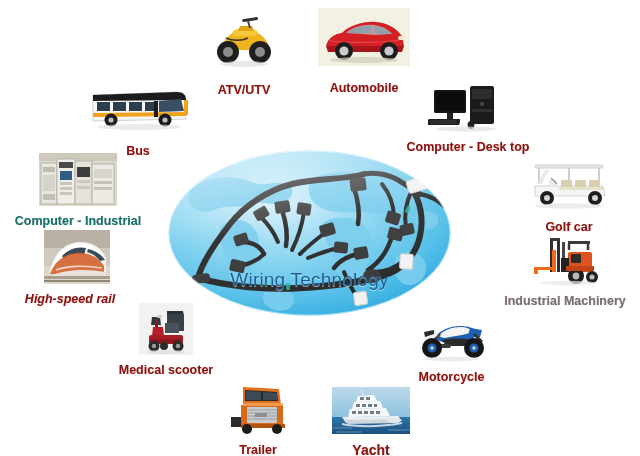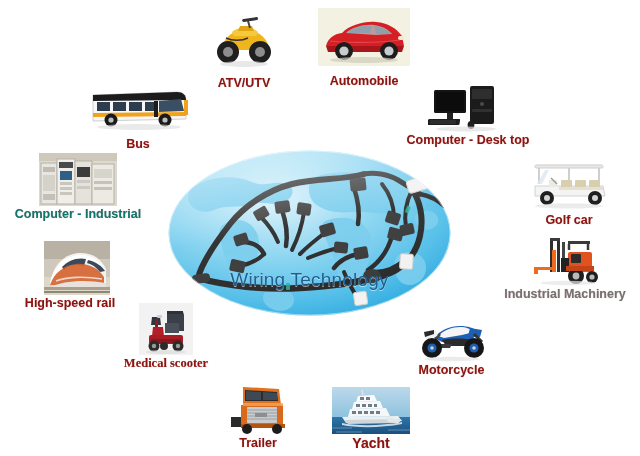--- a/index.html
+++ b/index.html
@@ -5,21 +5,21 @@
   html,body{margin:0;padding:0;background:#fff;}
   body{width:640px;height:456px;position:relative;overflow:hidden;
        font-family:"Liberation Sans",sans-serif;}
   #stage{position:absolute;left:0;top:0;width:640px;height:456px;background:#ffffff;}
 
   
   .node{position:absolute;}
   .thumb{position:absolute;left:0;top:0;overflow:hidden;}
   .cap{position:absolute;white-space:nowrap;font-weight:bold;color:#8c1410;
        text-align:center;left:50%;transform:translateX(-50%);
-       text-shadow:0 0 1px rgba(140,20,16,.35);}
+       text-shadow:0 0 1px rgba(140,20,16,.35);margin-top:7px;}
 
   
   #centre{position:absolute;left:168px;top:150px;width:283px;height:166px;}
   #centre svg{display:block;}
   .centre-title{position:absolute;left:0;top:119px;width:283px;text-align:center;
       font-size:19px;font-weight:normal;color:#1f5f91;letter-spacing:.2px;
       text-shadow:0 1px 0 rgba(255,255,255,.55);}
 </style>
 </head>
 <body>
@@ -265,21 +265,21 @@
             <circle cx="22" cy="38" r="3" fill="#d5d5d5"></circle>
           <circle cx="70" cy="38" r="7" fill="#1f1f1f"></circle>
             <circle cx="70" cy="38" r="3" fill="#d5d5d5"></circle>
         </g>
         <ellipse cx="44" cy="46" rx="34" ry="2.6" fill="#e2e2e2" opacity=".7"></ellipse>
       </svg>
     </div>
     <div class="cap" style="top: 53px; font-size: 12.5px; color: rgb(140, 20, 16);">Golf car</div>
   </div>
 
-  <div class="node" id="n-rail" style="left: 44px; top: 241px; width: 52px; height: 73px;">
+  <div class="node" id="n-rail" style="left: 44px; top: 230px; width: 52px; height: 73px; font-style: italic;">
     <div class="thumb" style="width: 66px; height: 54px; background: rgb(207, 201, 189);">
       <svg width="66" height="54" viewBox="0 0 66 54">
         <rect width="66" height="54" fill="#cfc9bd"></rect>
         <rect x="0" y="0" width="66" height="18" fill="#b9b2a4"></rect>
         <rect x="0" y="36" width="66" height="18" fill="#ded8cb"></rect>
         <g>
           <path d="M6 44 C8 26 18 14 34 12 C48 11 58 18 62 28 L62 44 Z" fill="#f4f2ef"></path>
           <path d="M6 44 C8 28 18 16 34 14 C46 13 55 19 60 27 L58 31 C52 22 44 18 34 19 C22 21 14 31 12 44 Z" fill="#ffffff"></path>
           <path d="M18 26 C24 19 34 16 42 18 L40 25 C32 23 24 24 20 29 Z" fill="#3a4a5a"></path>
           <path d="M44 19 C52 21 58 25 61 30 L56 31 C52 26 48 23 43 22 Z" fill="#3a4a5a"></path>
@@ -317,21 +317,21 @@
           <circle cx="64" cy="41" r="6" fill="#1f1f1f"></circle>
             <circle cx="64" cy="41" r="2.6" fill="#b9b9b9"></circle>
           <rect x="38" y="30" width="28" height="5" fill="#c4441a"></rect>
         </g>
         <ellipse cx="40" cy="47" rx="28" ry="2.2" fill="#e5e5e5" opacity=".7"></ellipse>
       </svg>
     </div>
     <div class="cap" style="top: 51px; font-size: 12.5px; color: #737373;">Industrial Machinery</div>
   </div>
 
-  <div class="node" id="n-scoot" style="left: 139px; top: 303px; width: 54px; height: 71px; font-family: Liberation Serif, serif;">
+  <div class="node" id="n-scoot" style="left: 139px; top: 303px; width: 54px; height: 71px;">
     <div class="thumb" style="width: 54px; height: 52px; background: rgb(242, 242, 242);">
       <svg width="54" height="52" viewBox="0 0 54 52">
         <rect width="54" height="52" fill="#f2f2f2"></rect>
         <g>
           <path d="M28 8 L42 8 C44 8 45 10 45 13 L45 28 L28 28 Z" fill="#3a3f48"></path>
           <path d="M26 20 L40 20 L40 30 L26 30 Z" fill="#4a5059"></path>
           <path d="M28 8 L44 8 L44 11 L28 11 Z" fill="#2d323a"></path>
           <path d="M13 14 L21 14 L22 22 L12 22 Z" fill="#2f3640"></path>
           <rect x="16" y="16" width="3" height="14" fill="#8b1c24"></rect>
           <path d="M14 24 L24 24 L25 33 L13 33 Z" fill="#b21f28"></path>

